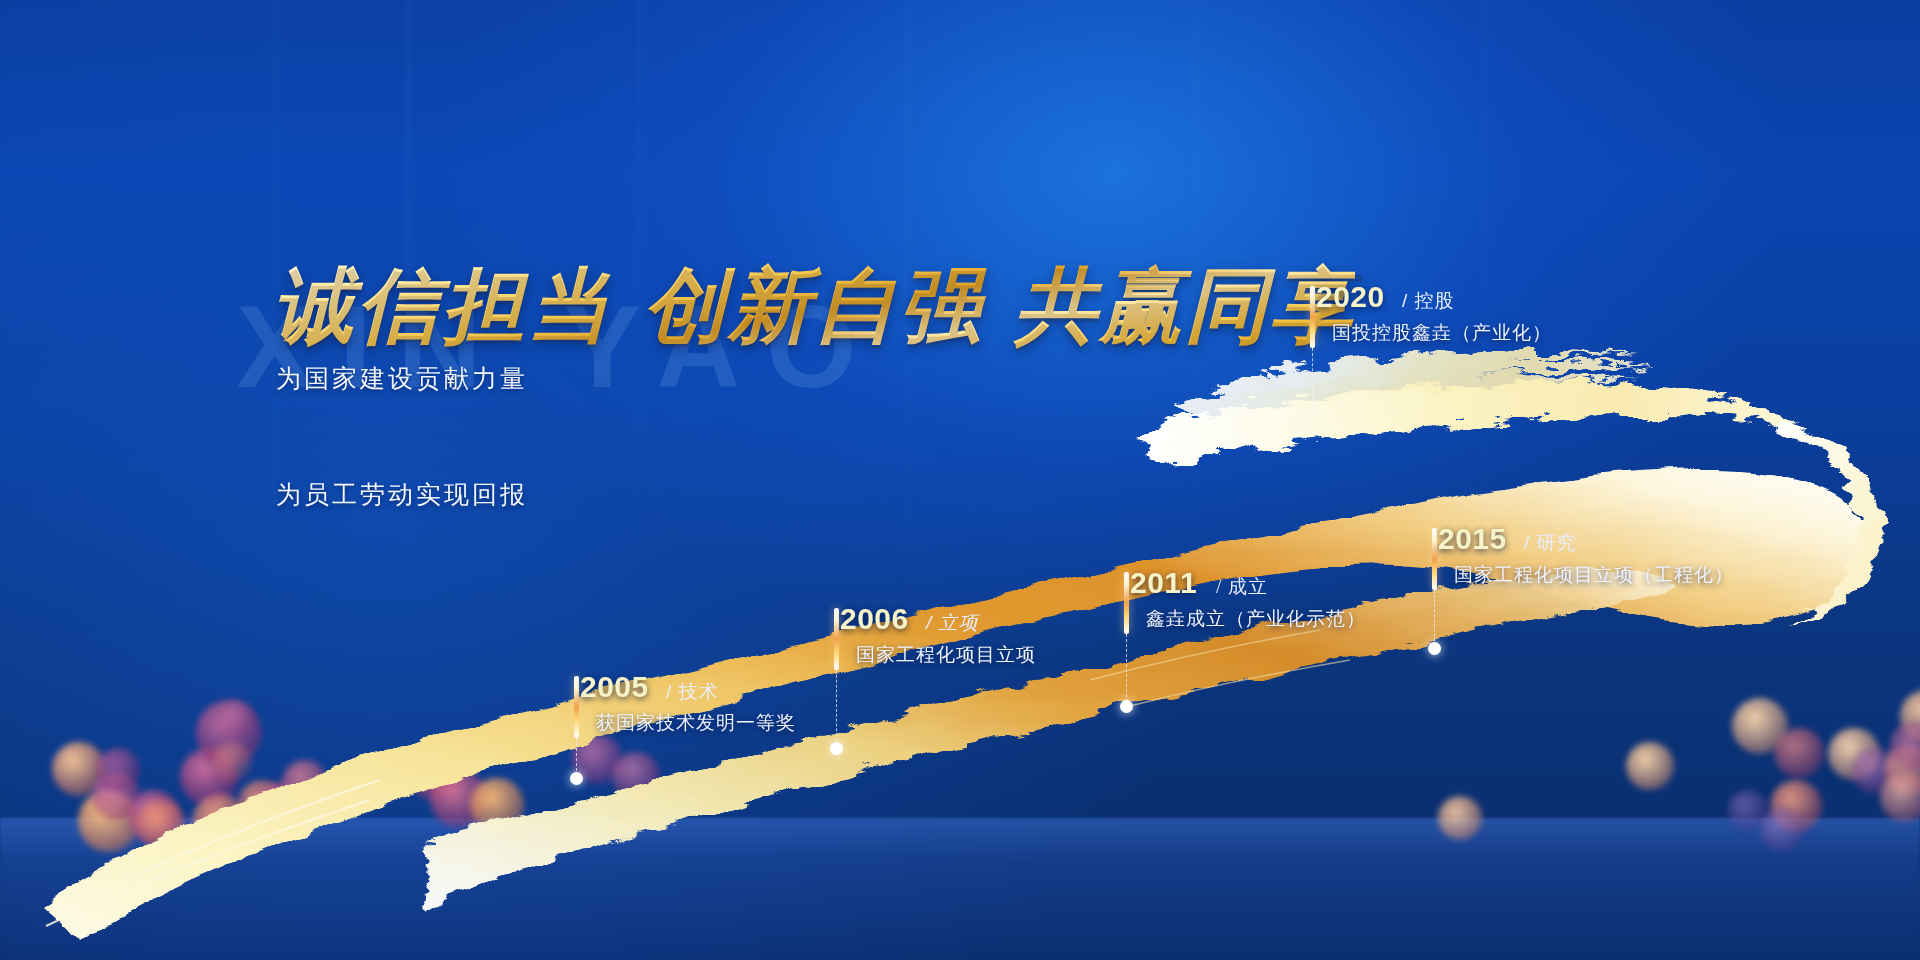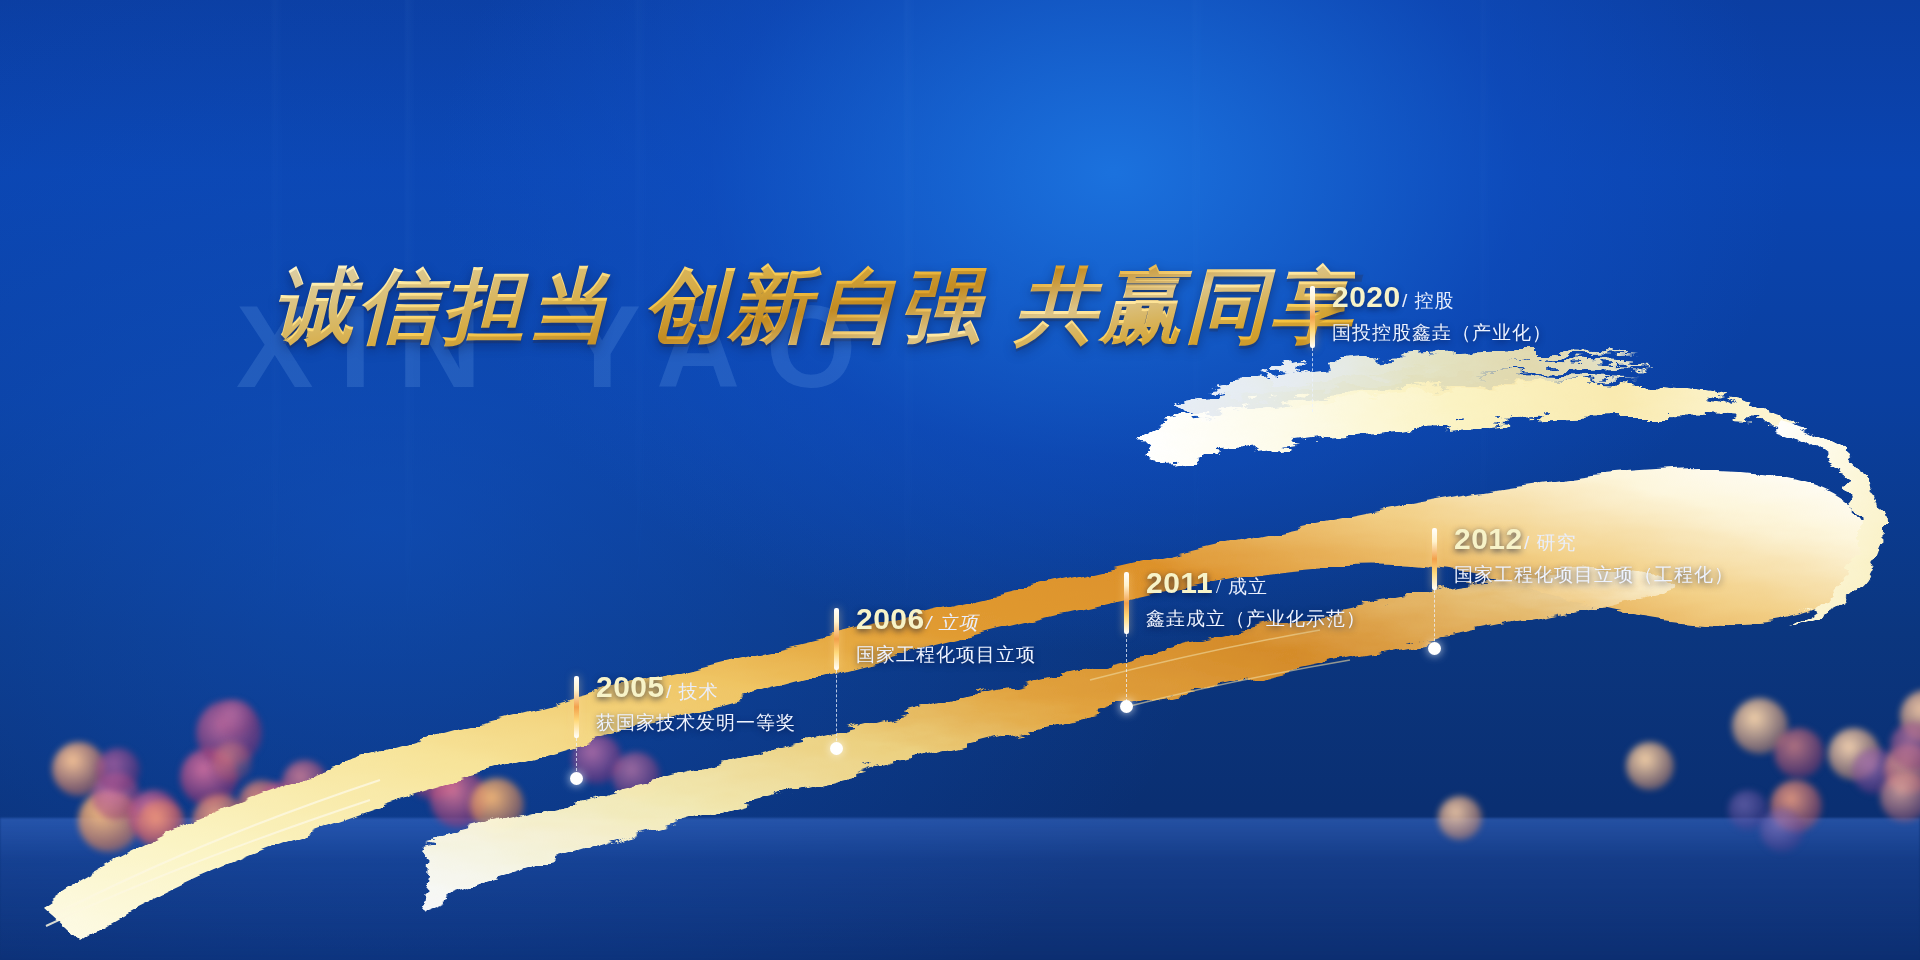--- a/index.html
+++ b/index.html
@@ -64,21 +64,21 @@
   .sub.s3{ top:478px; }
 
   
   .marker{ position:absolute; }
   .marker .bar{
     position:absolute; left:0; top:0; width:5px; height:62px; border-radius:2px;
     background:linear-gradient(180deg,#ffffff 0%, #fff3cf 22%, #f3a14b 50%, #ffd97a 72%, #ffffff 100%);
     box-shadow:0 0 8px rgba(255,220,150,.5);
   }
   .marker .yr{
-    position:absolute; left:22px; top:-6px; white-space:nowrap;
+    position:absolute; left:6px; top:-6px; white-space:nowrap;
     font-size:30px; font-weight:700; color:#f7f3c8; letter-spacing:.5px;
     text-shadow:0 2px 6px rgba(0,15,60,.7);
   }
   .marker .cat{
     position:absolute; white-space:nowrap;
     font-size:19px; font-weight:400; color:#e9eefc; letter-spacing:1px;
   }
   .marker .desc{
     position:absolute; left:22px; top:34px; white-space:nowrap;
     font-size:19px; font-weight:400; color:#eef3ff; letter-spacing:1px;
@@ -230,20 +230,22 @@
       <path d="M 46,926 C 140,882 250,840 370,800"></path>
     </g>
     <g stroke="#f0dba0" stroke-width="1.5" fill="none" opacity=".6">
       <path d="M 1090,680 C 1160,662 1240,644 1320,630"></path>
       <path d="M 1130,706 C 1200,688 1280,672 1350,660"></path>
     </g>
   </svg>
 
   <div class="watermark">XIN YAO</div>
   <div class="headline">诚信担当 创新自强 共赢同享</div>
+  <div class="sub s1">为国家建设贡献力量</div>
+  <div class="sub s3">为员工劳动实现回报</div>
 
   <div class="marker" style="left:574px; top:676px;">
     <div class="bar"></div>
     <div class="yr">2005</div>
     <div class="cat" style="left:92px; top:3px;">
       <span>/</span>
       <span>技术</span>
     </div>
     <div class="desc">获国家技术发明一等奖</div>
   </div>
@@ -269,21 +271,21 @@
       <span>/</span>
       <span>成立</span>
     </div>
     <div class="desc">鑫垚成立（产业化示范）</div>
   </div>
   <div class="leader" style="left:1126px; top:634px; height:68px;"></div>
   <div class="dot" style="left:1120px; top:700px;"></div>
 
   <div class="marker" style="left:1432px; top:528px;">
     <div class="bar"></div>
-    <div class="yr">2012</div>
+    <div class="yr">2015</div>
     <div class="cat" style="left:92px; top:2px;text-align:right;">
       <span>/</span>
       <span>研究</span>
     </div>
     <div class="desc">国家工程化项目立项（工程化）</div>
   </div>
   <div class="leader" style="left:1434px; top:590px; height:56px;"></div>
   <div class="dot" style="left:1428px; top:642px;"></div>
 
   <div class="marker" style="left:1310px; top:286px;">

